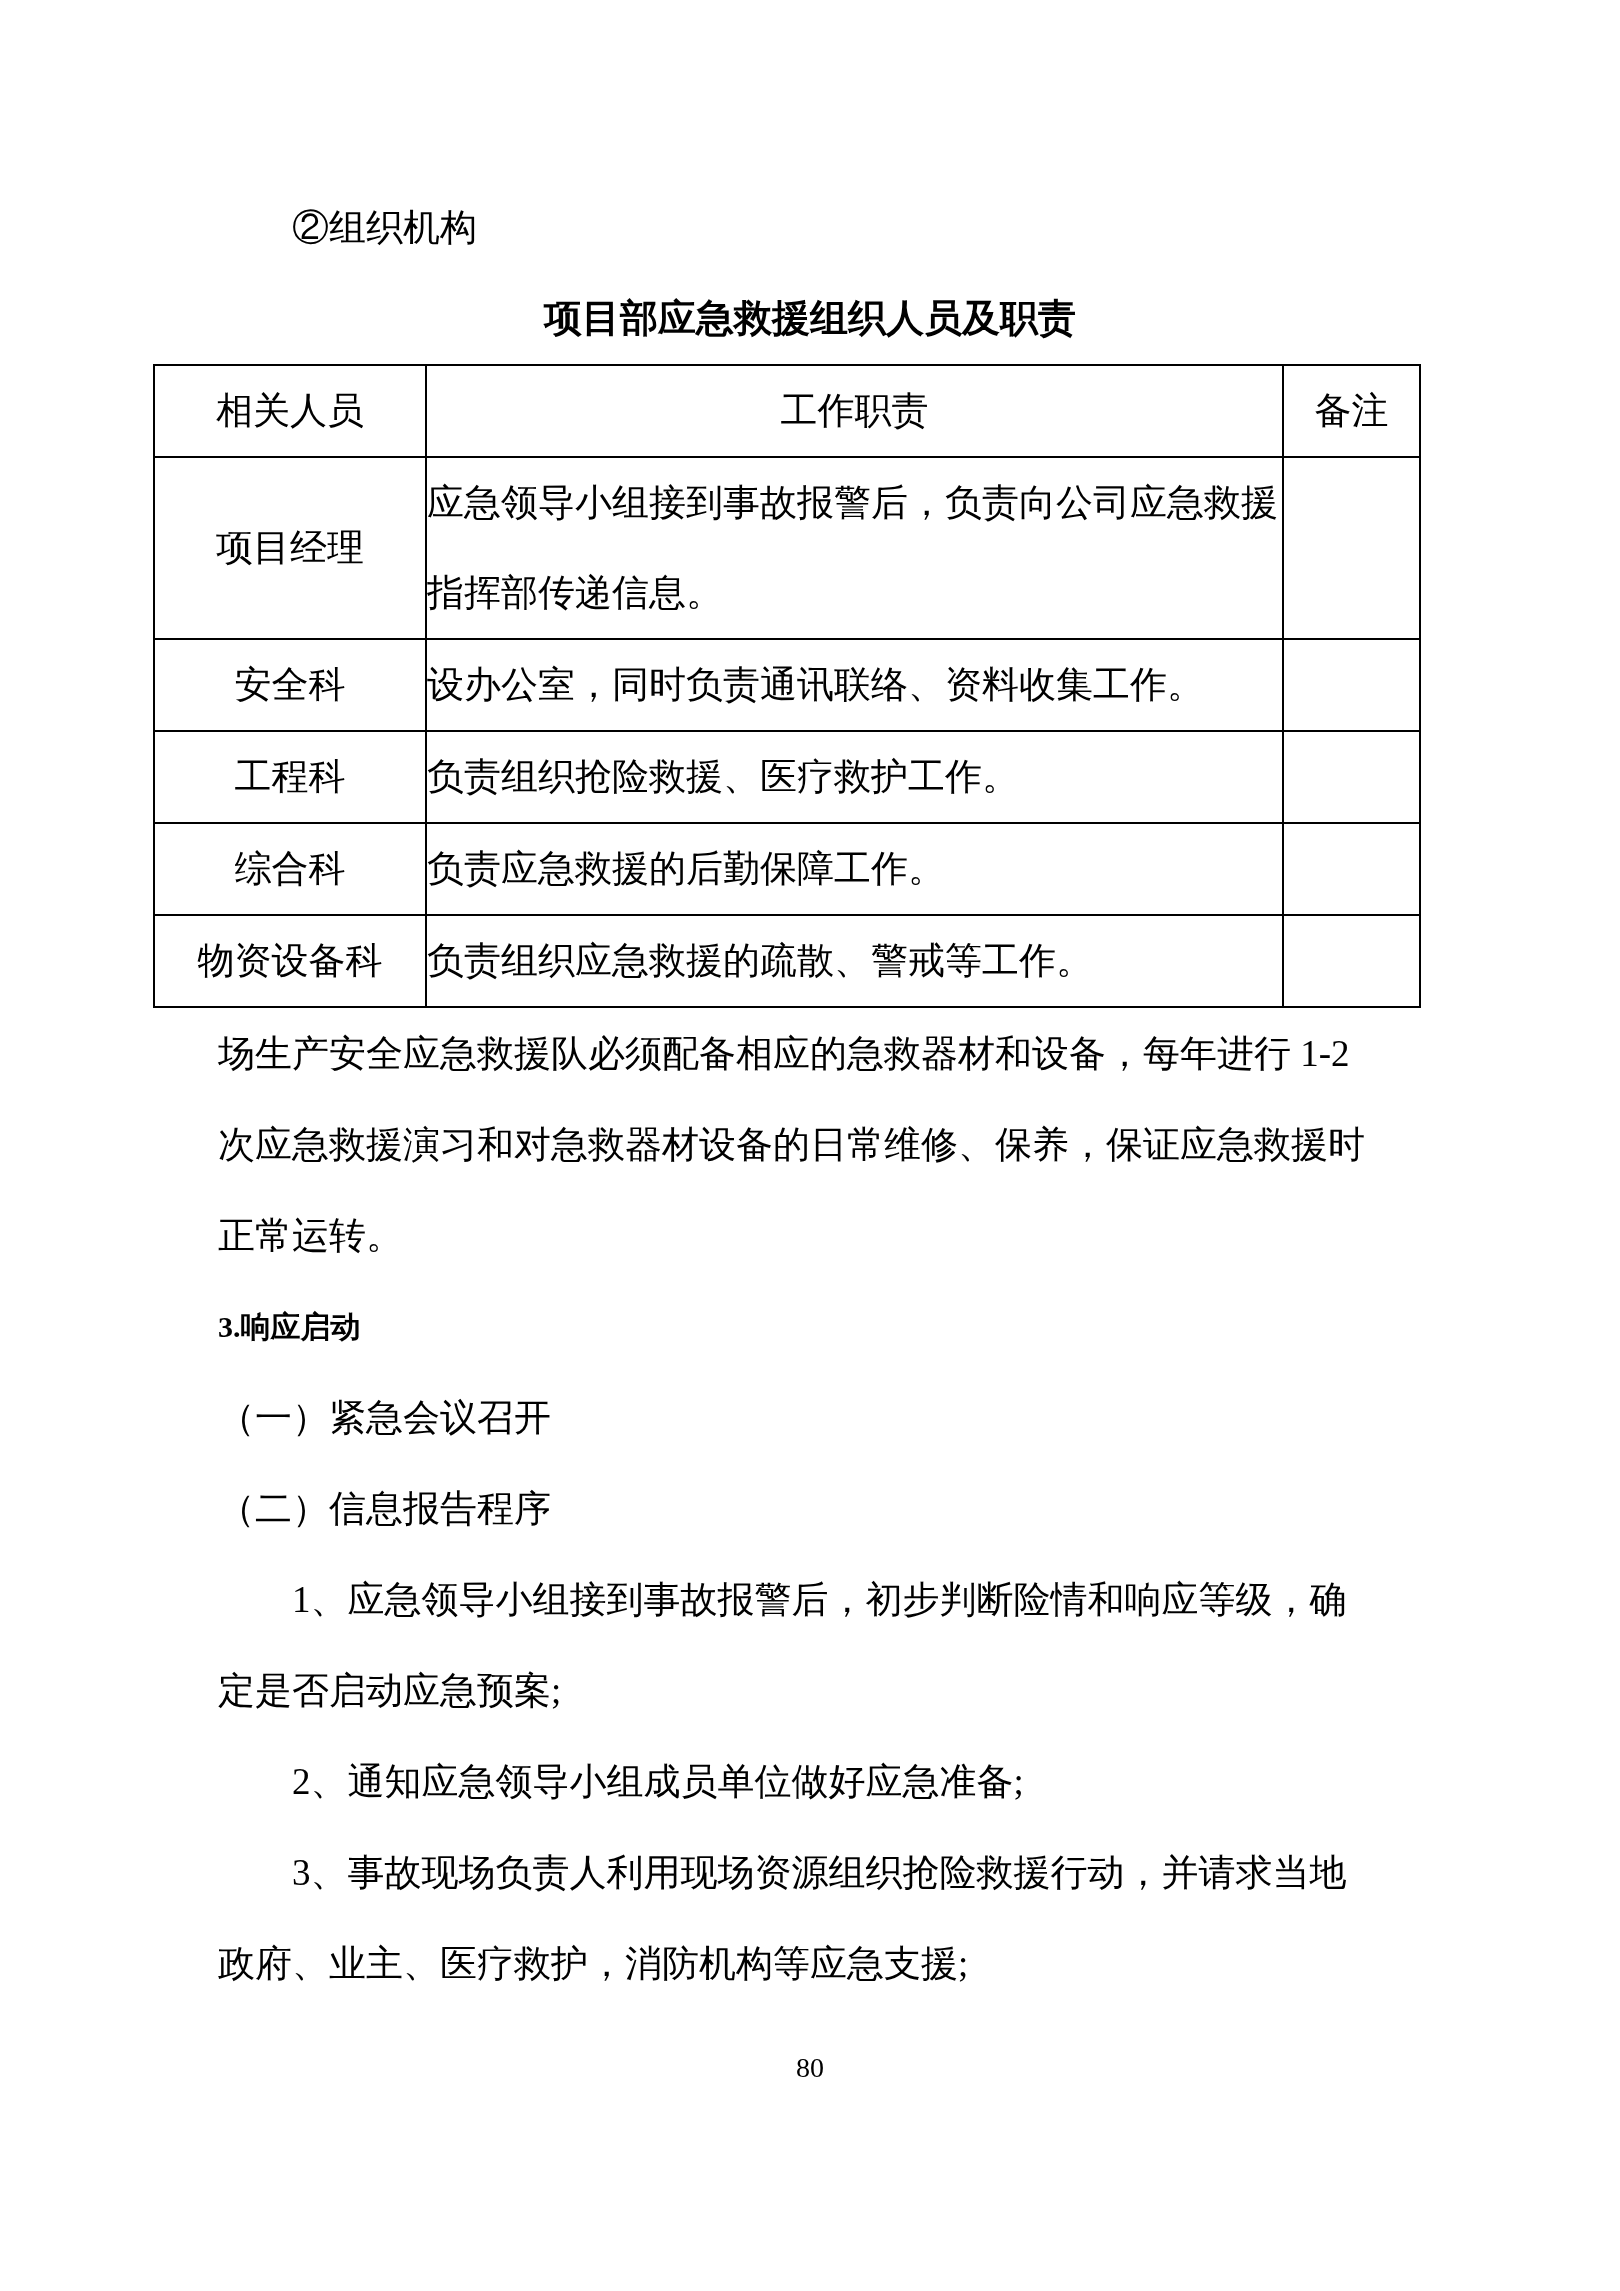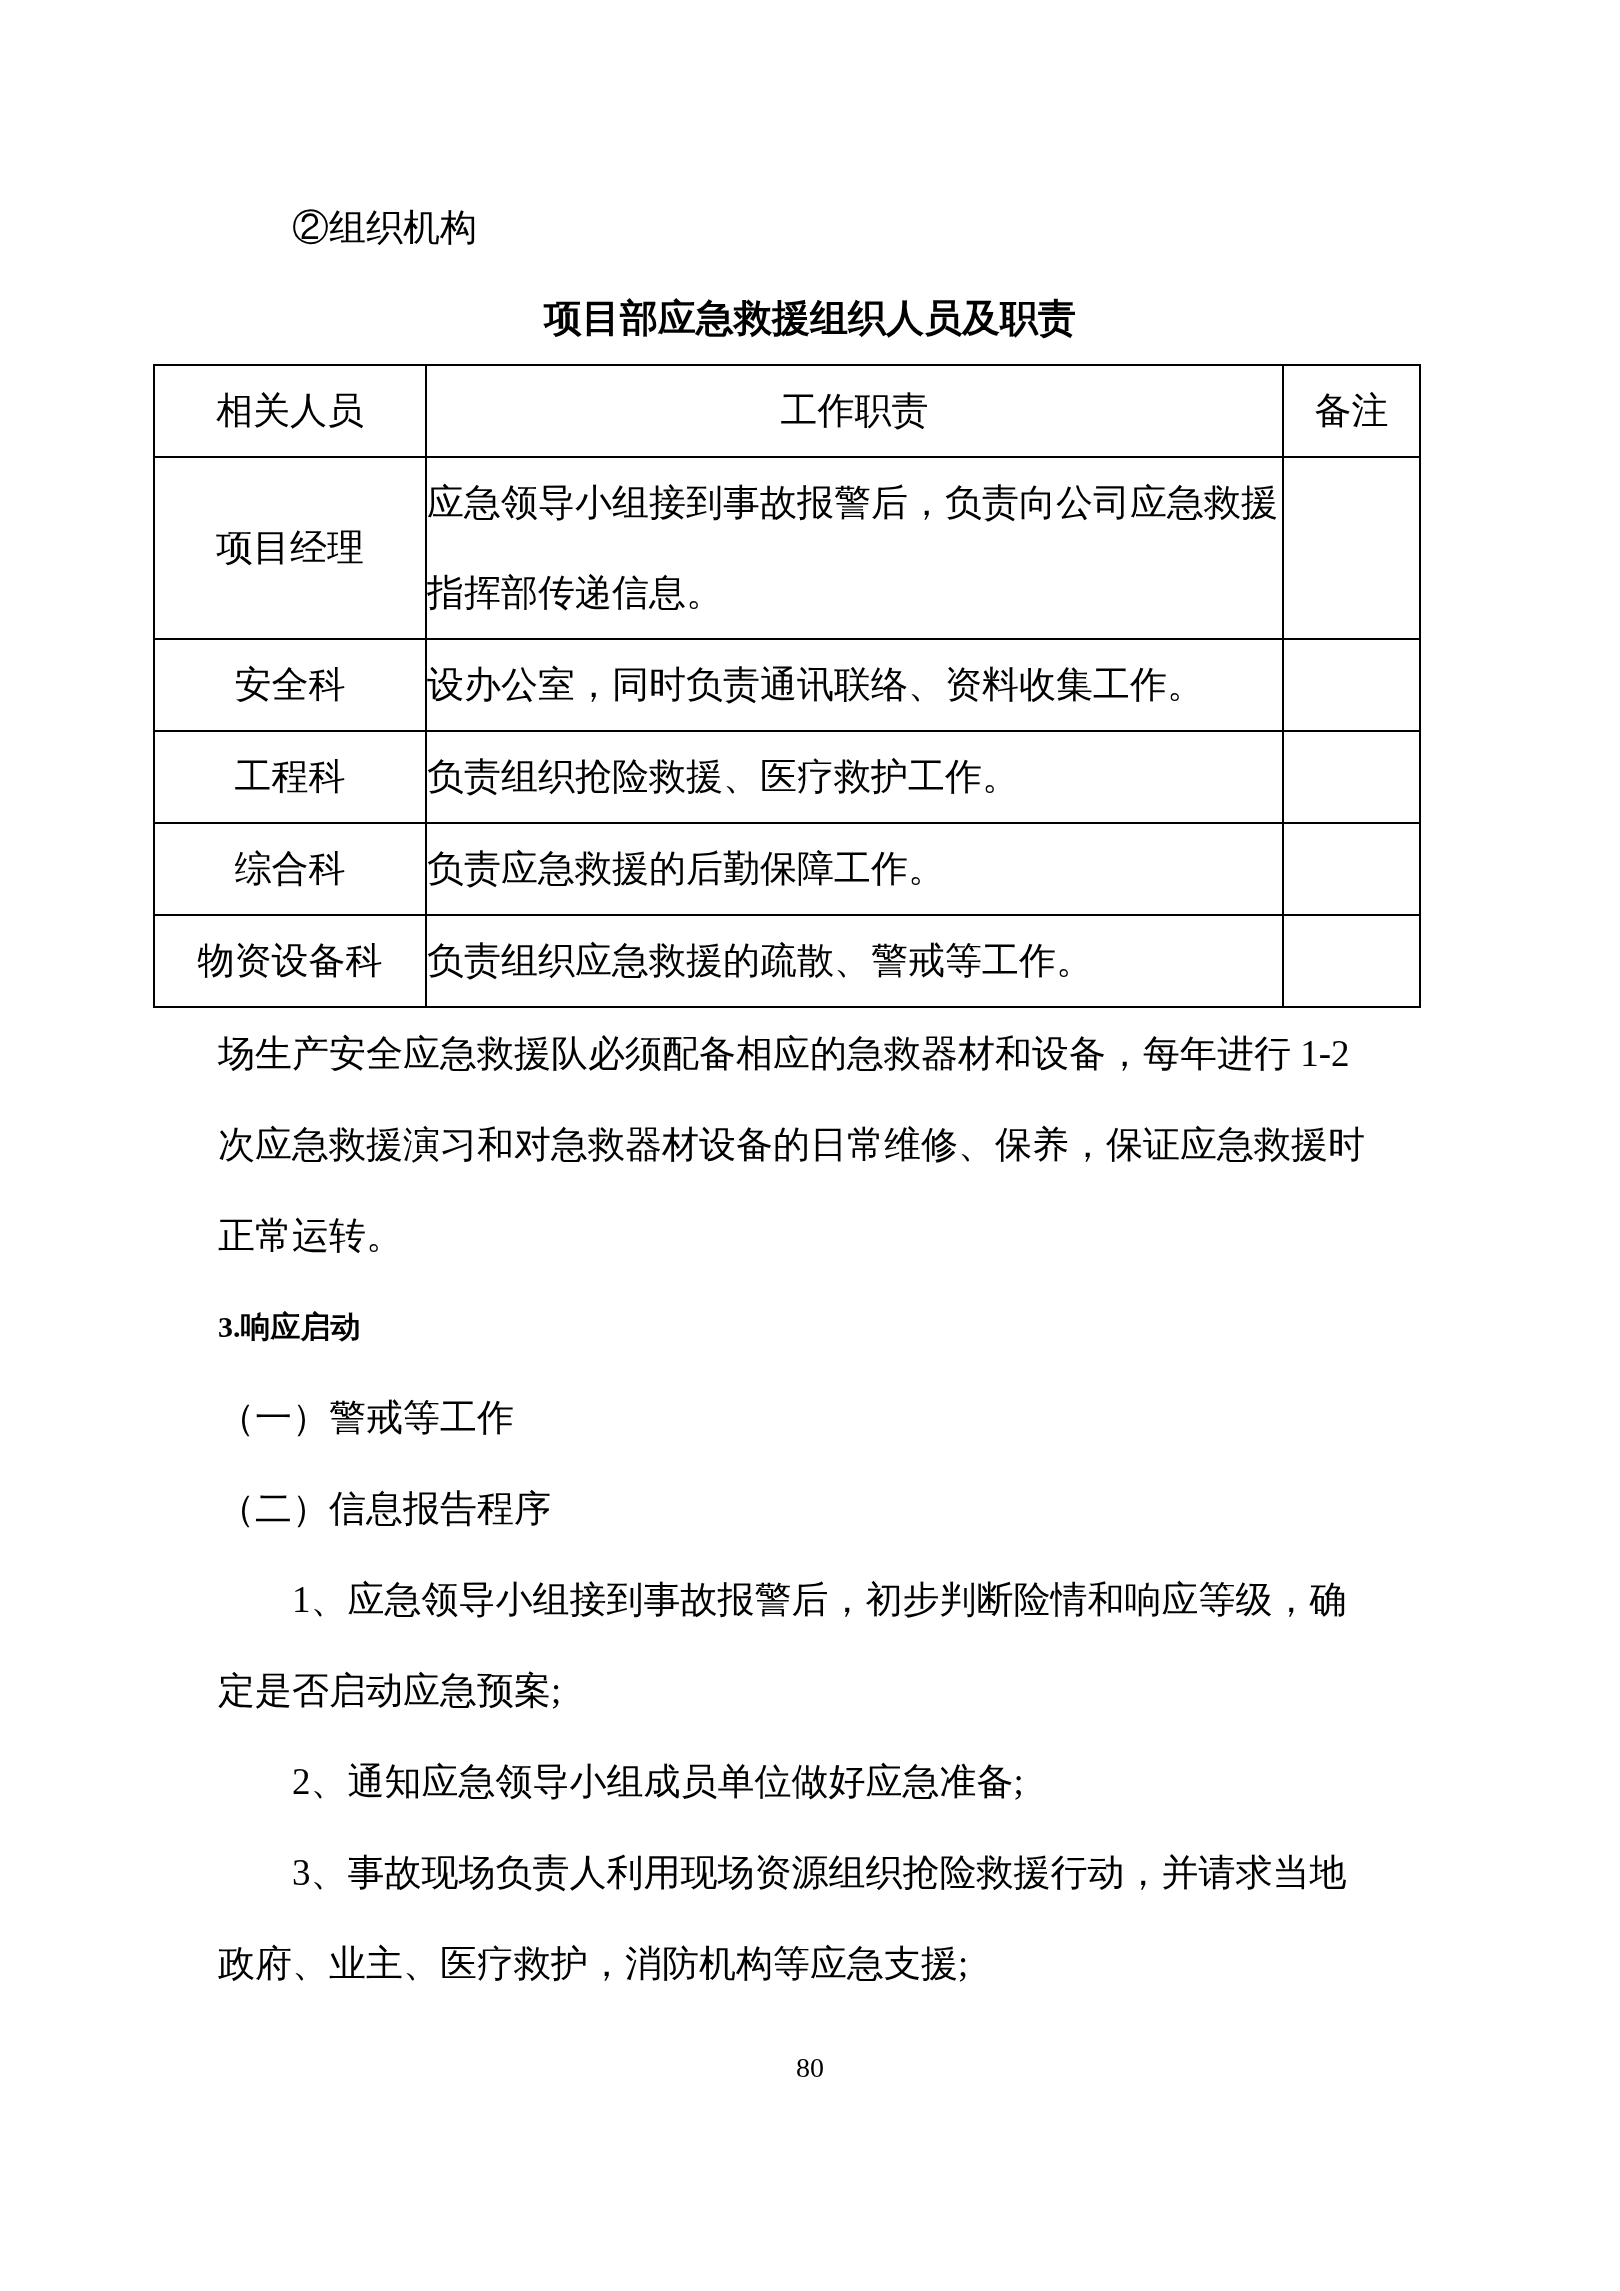--- a/index.html
+++ b/index.html
@@ -117,21 +117,21 @@
       <td class="c-note"></td>
     </tr>
   </tbody>
     </table>
 
   <div class="line ml-body">场生产安全应急救援队必须配备相应的急救器材和设备，每年进行 1-2</div>
   <div class="line ml-body">次应急救援演习和对急救器材设备的日常维修、保养，保证应急救援时</div>
   <div class="line ml-body">正常运转。</div>
 
   <div class="line ml-body bold-heading">3.响应启动</div>
-  <div class="line ml-body">（一）警戒等工作</div>
+  <div class="line ml-body">（一）紧急会议召开</div>
   <div class="line ml-body">（二）信息报告程序</div>
 
   <div class="line ml-first2">1、应急领导小组接到事故报警后，初步判断险情和响应等级，确</div>
   <div class="line ml-body">定是否启动应急预案;</div>
   <div class="line ml-first2">2、通知应急领导小组成员单位做好应急准备;</div>
   <div class="line ml-first2">3、事故现场负责人利用现场资源组织抢险救援行动，并请求当地</div>
   <div class="line ml-body">政府、业主、医疗救护，消防机构等应急支援;</div>
 
   <div class="page-number">80</div>
 

